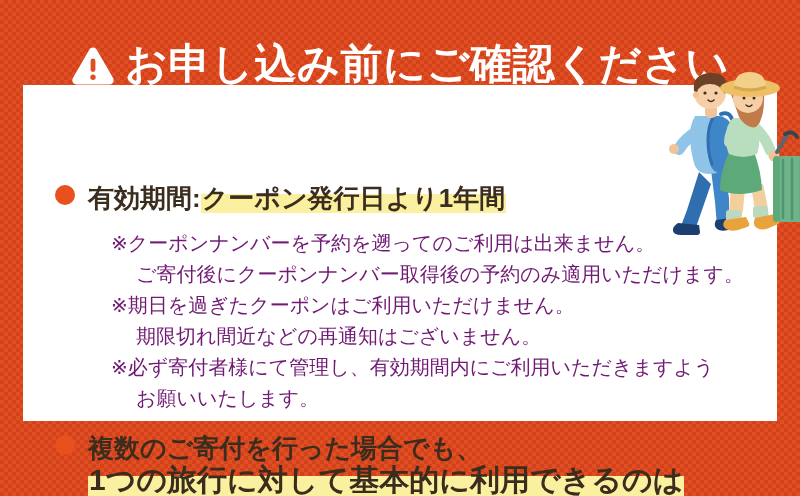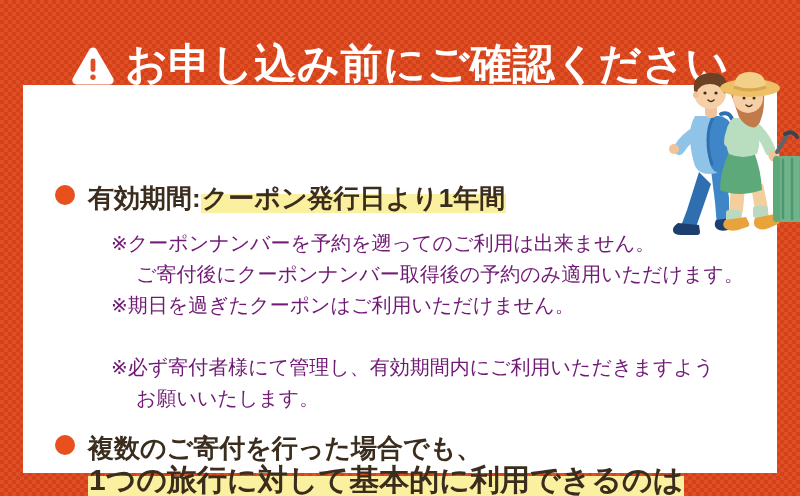--- a/index.html
+++ b/index.html
@@ -55,21 +55,21 @@
     line-height: 1;
     white-space: nowrap;
   }
 
   
   #card {
     position: absolute;
     left: 23px;
     top: 85px;
     width: 754px;
-    height: 388px;
+    height: 336px;
     background: #ffffff;
   }
 
   
   #illustration {
     position: absolute;
     left: 655px;
     top: 60px;
     width: 145px;
     height: 190px;
@@ -161,20 +161,21 @@
     <div id="content">
 
       <div class="bullet-row" id="row-b1">
         <span class="bullet-dot"></span>
         <span class="bullet-text"><span>有効期間:</span><span class="hl">クーポン発行日より1年間</span></span>
       </div>
 
       <div class="note-line" id="note-1">※クーポンナンバーを予約を遡ってのご利用は出来ません。</div>
       <div class="note-line" id="note-2">ご寄付後にクーポンナンバー取得後の予約のみ適用いただけます。</div>
       <div class="note-line" id="note-3">※期日を過ぎたクーポンはご利用いただけません。</div>
+      <div class="note-line" id="note-4">期限切れ間近などの再通知はございません。</div>
       <div class="note-line" id="note-5">※必ず寄付者様にて管理し、有効期間内にご利用いただきますよう</div>
       <div class="note-line" id="note-6">お願いいたします。</div>
 
       <div class="bullet-row" id="row-b2">
         <span class="bullet-dot"></span>
         <span class="bullet-text">複数のご寄付を行った場合でも、</span>
       </div>
       <div class="big-line" id="big-2"><span class="hl">1つの旅行に対して基本的に利用できるのは</span></div>
 
     </div>

